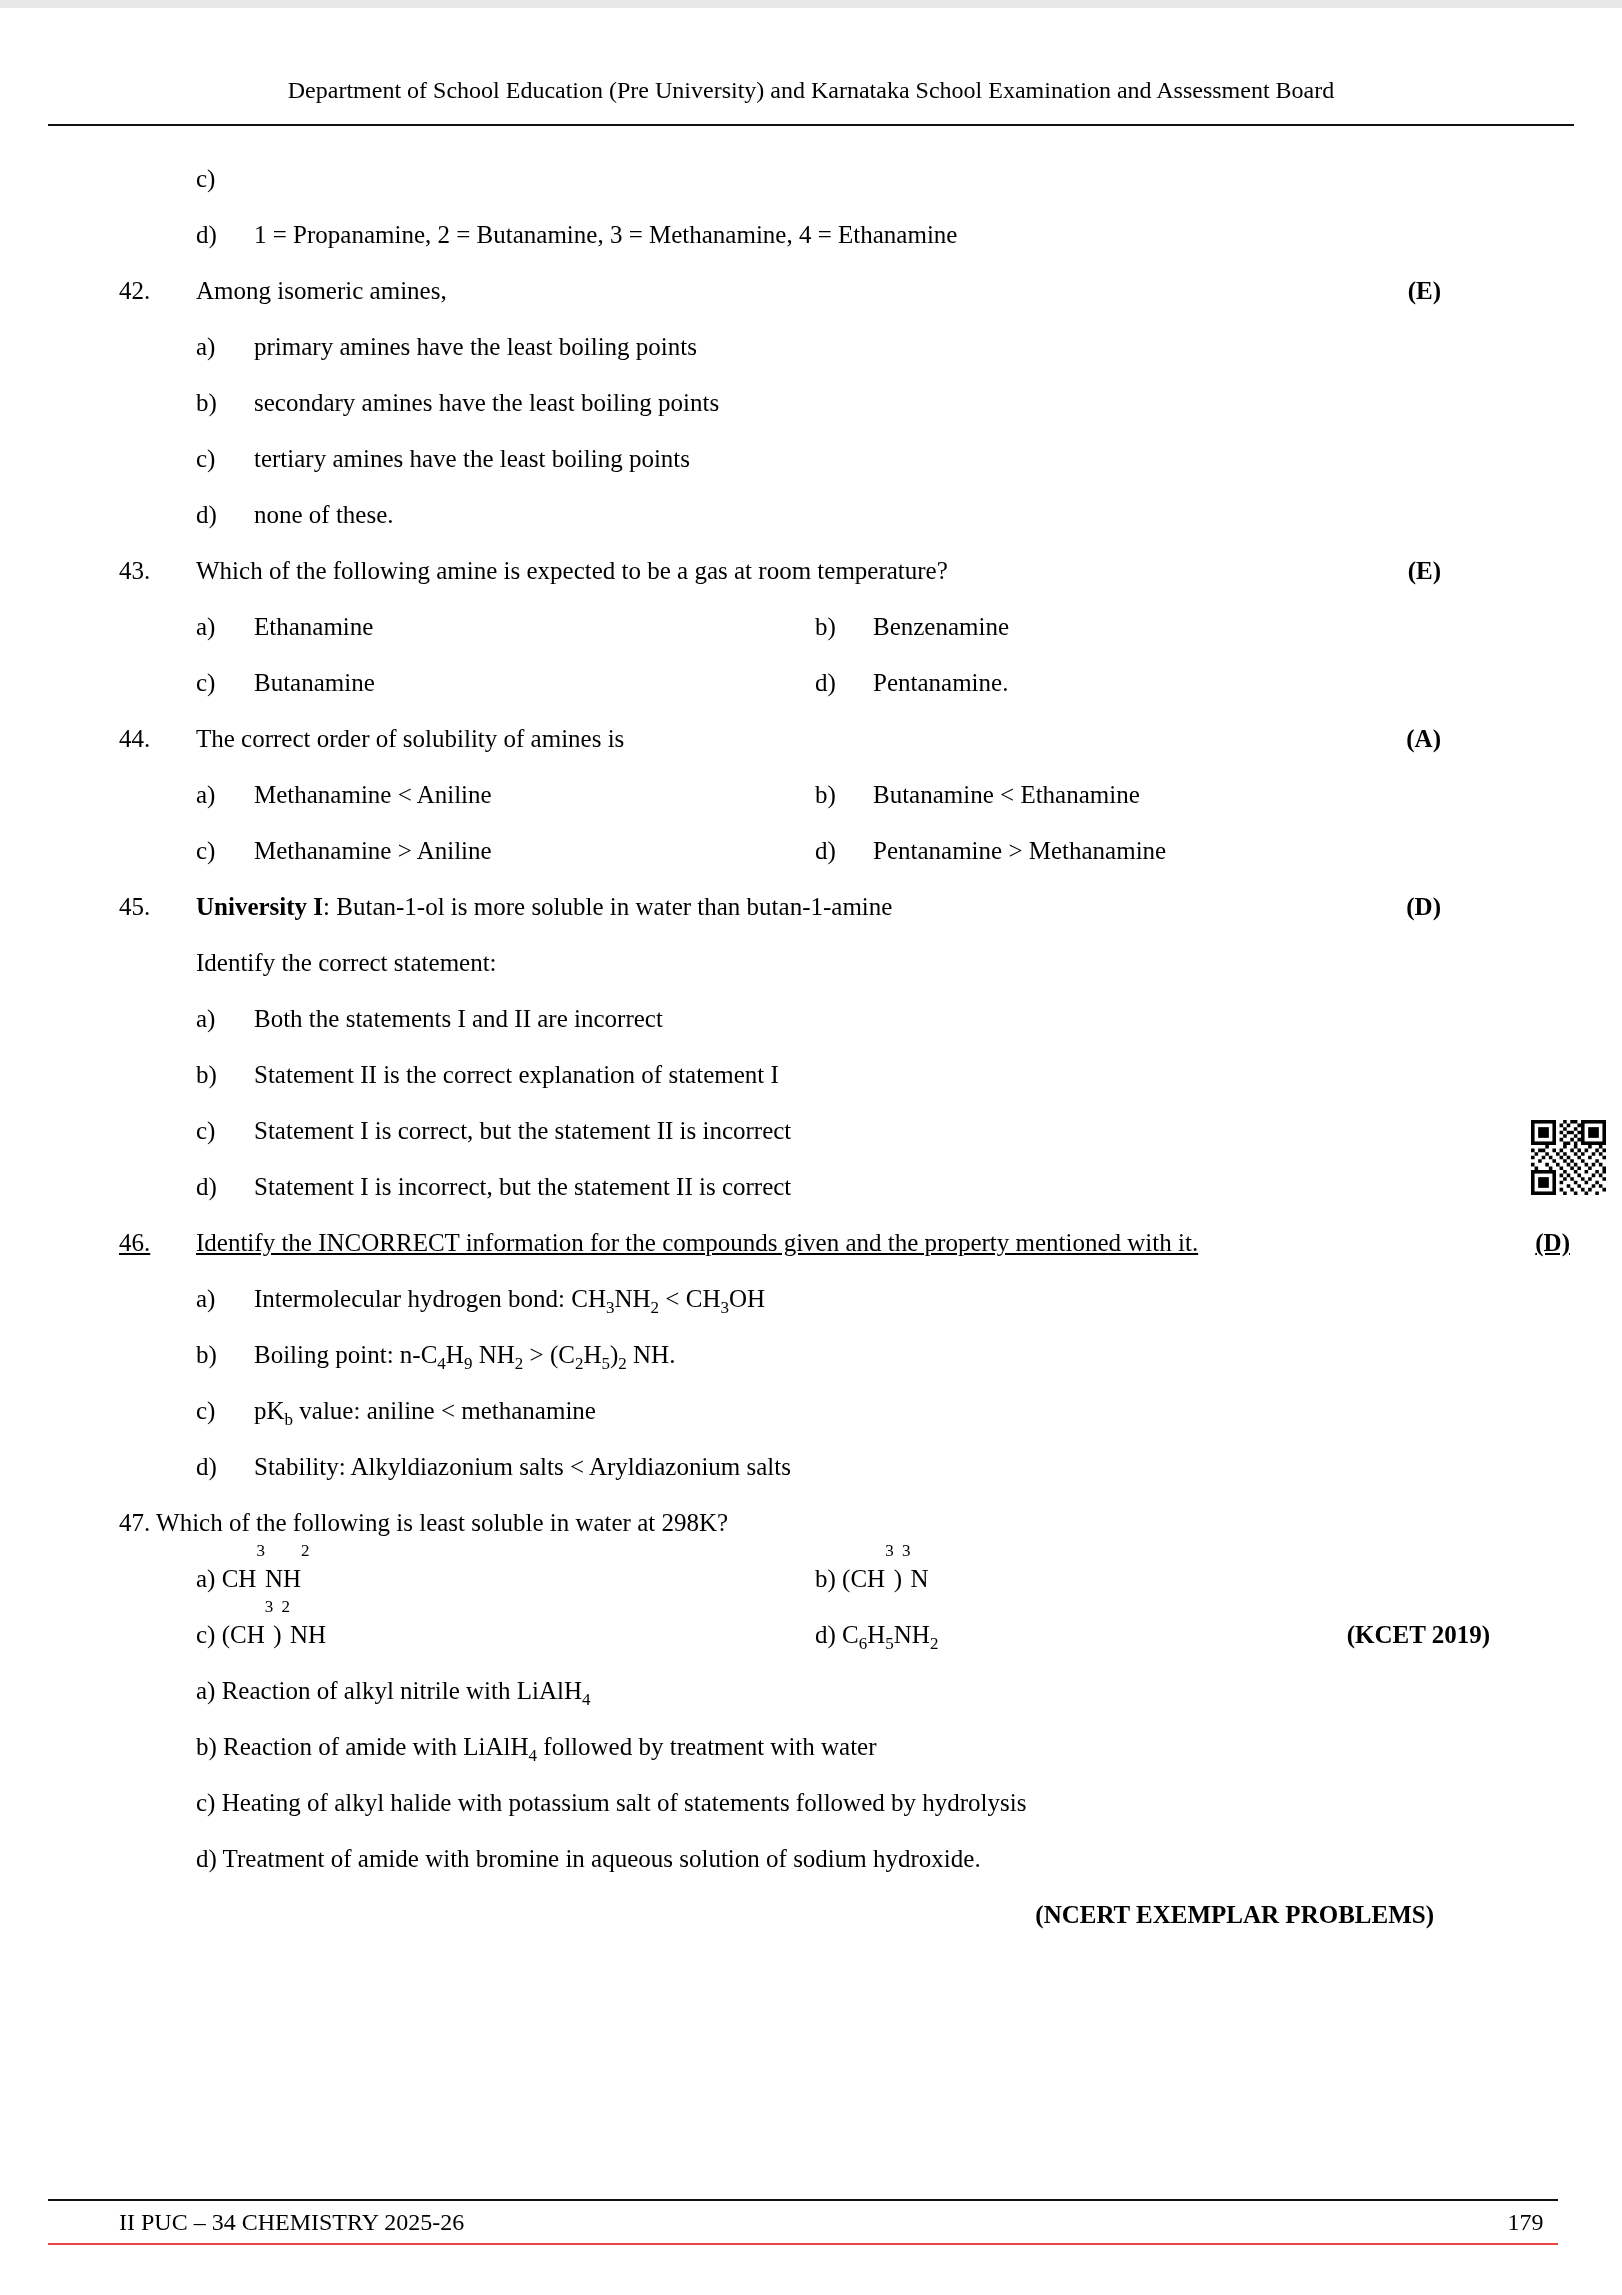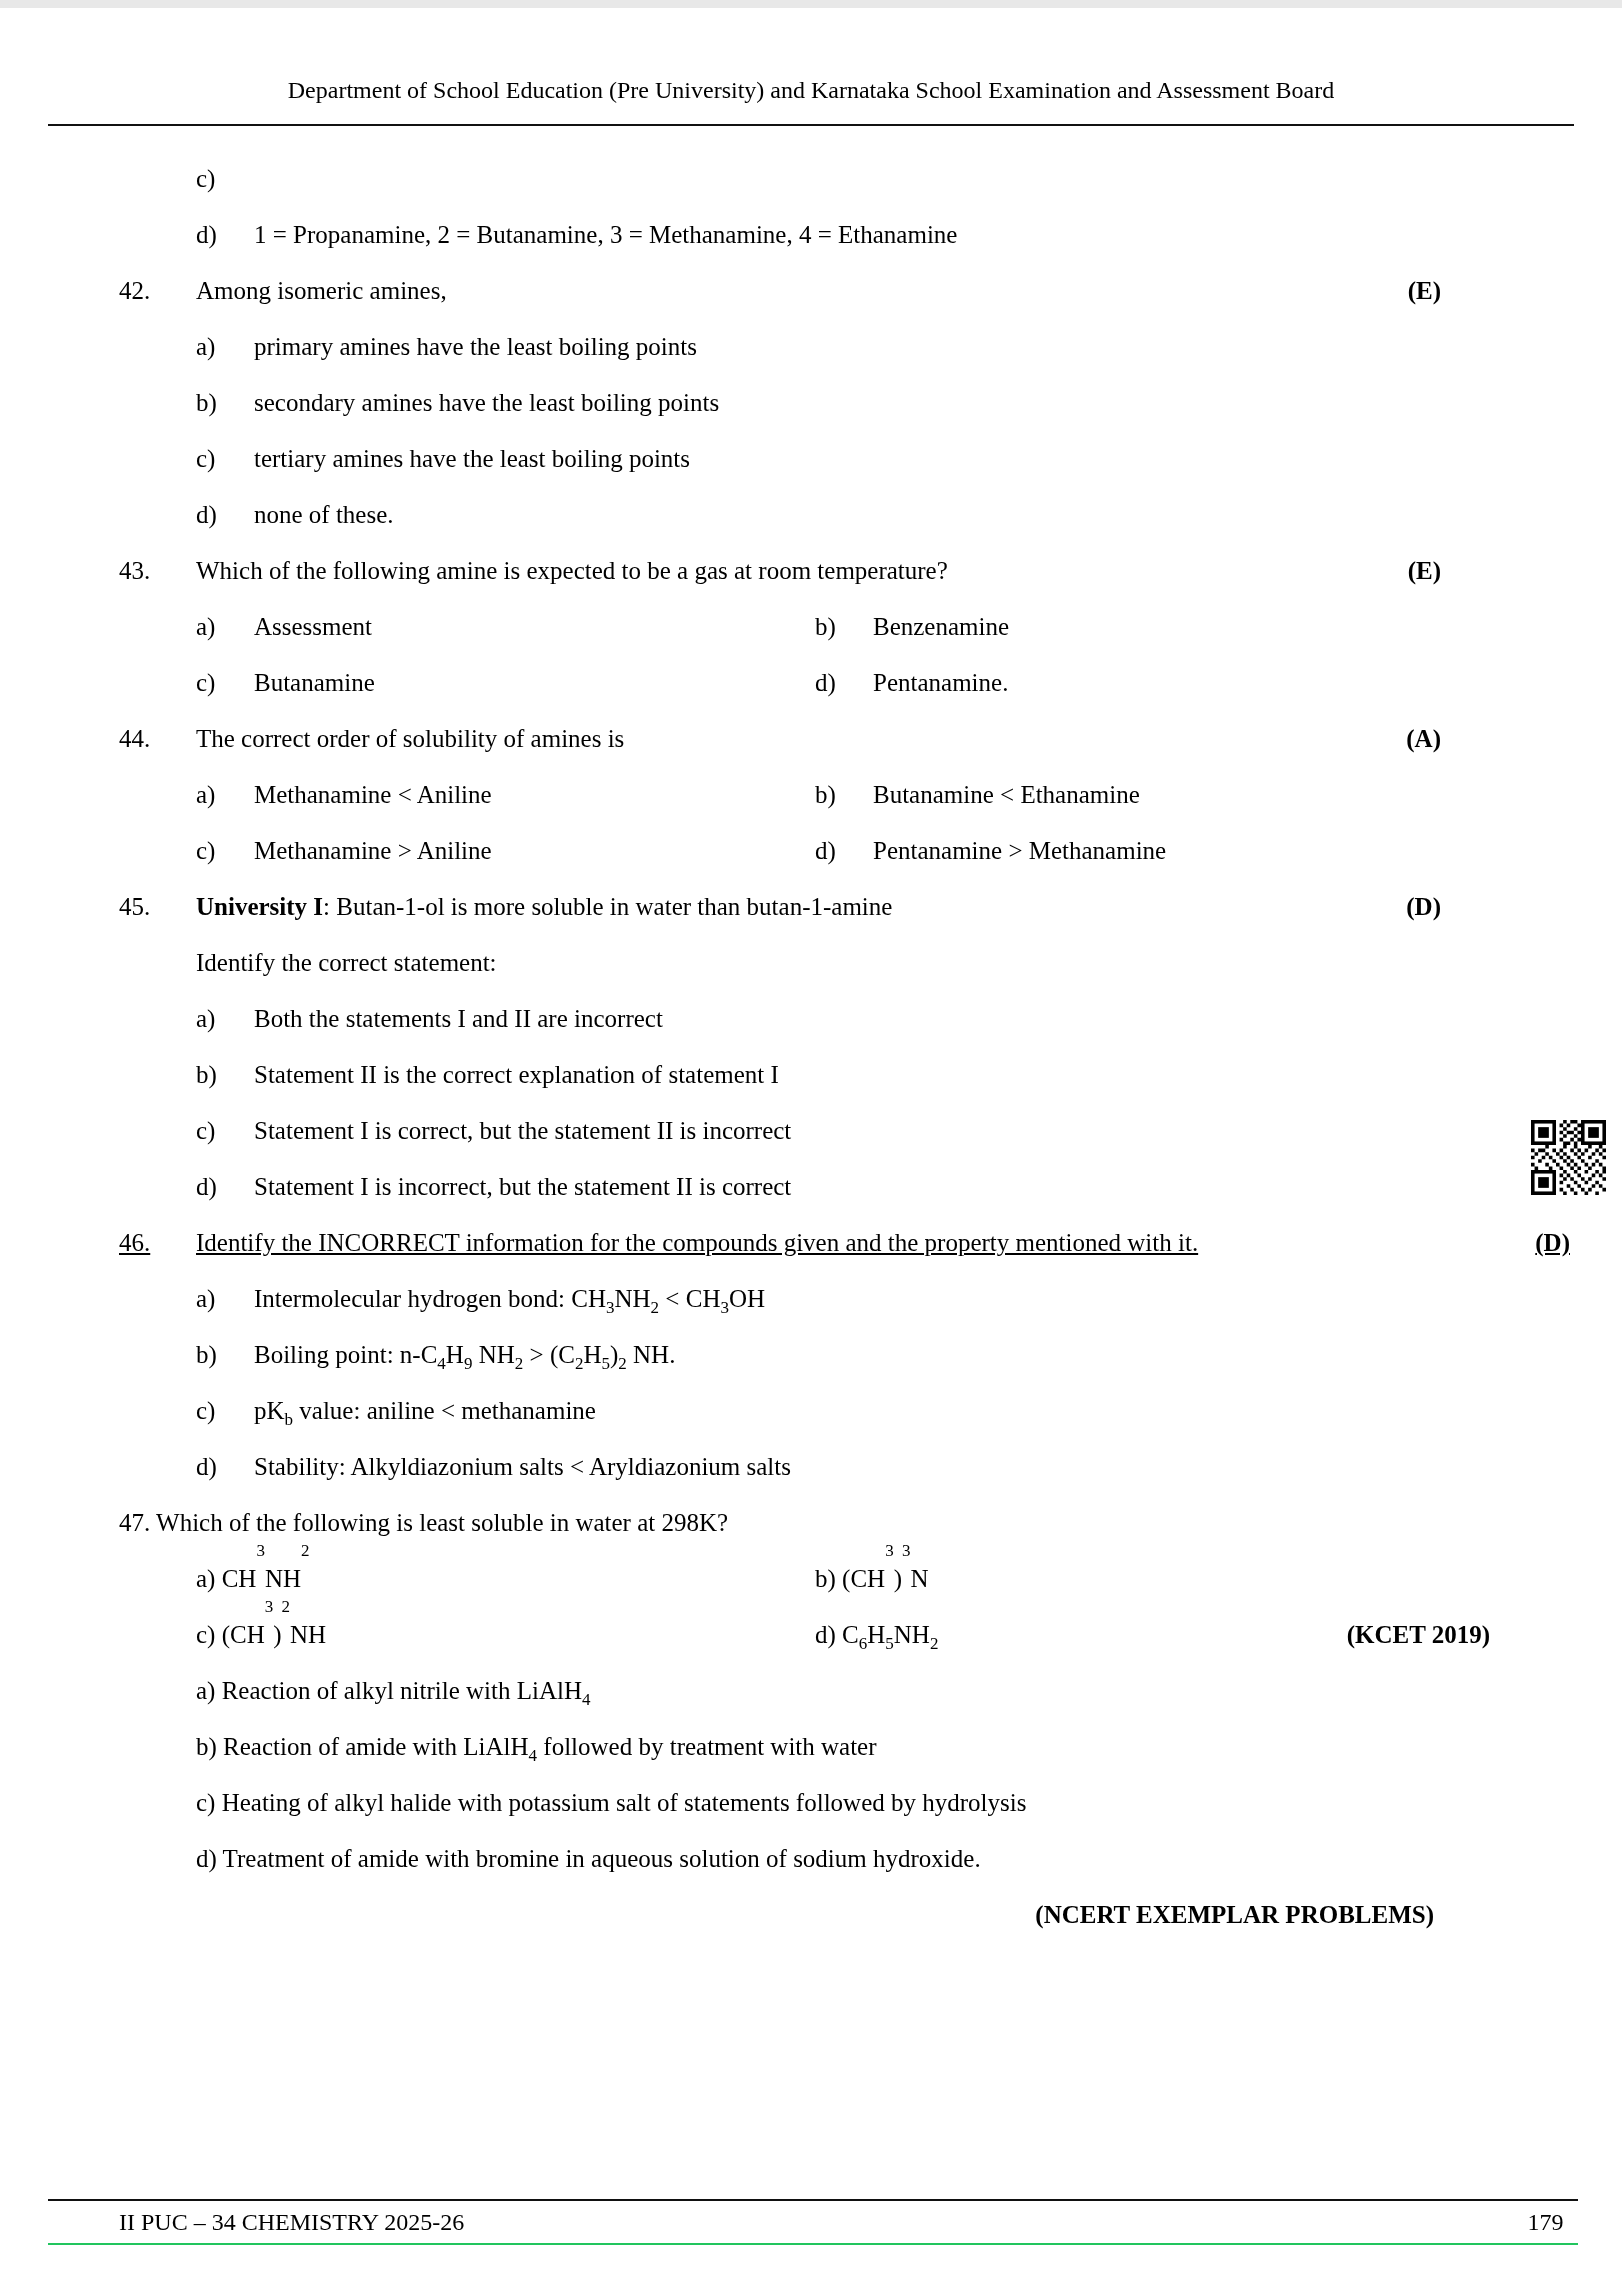--- a/index.html
+++ b/index.html
@@ -35,22 +35,22 @@
   .q46key { margin-left:auto; font-weight:bold; margin-right:-43px; }
   .q47last { display:flex; }
   .kcet { margin-left:auto; margin-right:37px; font-weight:bold; }
   .q48p {
     line-height:54px; padding-left:77px; text-indent:-77px;
     text-align:justify; white-space:normal;
   }
   .ncert { text-align:right; padding-right:93px; font-weight:bold; }
   .qr { position:absolute; top:1112px; right:15.7px; width:75px; height:75px; }
   .footer {
-    position:absolute; left:48px; right:44px; top:2191px;
-    border-top:2.6px solid #111; border-bottom:2px solid #22c55e;
+    position:absolute; left:48px; right:64px; top:2191px;
+    border-top:2.6px solid #111; border-bottom:2px solid #ef4444;
   }
   .footer-row {
     display:flex; justify-content:space-between;
     padding:3.9px 14.4px 3.9px 71px; font-size:24px; line-height:34px;
   }
 </style>
 </head>
 <body>
 
 <div class="page">
@@ -91,21 +91,21 @@
     </div>
 
     <div class="row qrow">
       <span class="qnum">43.</span>
       <span class="qtext">Which of the following amine is expected to be a gas at room temperature?</span>
       <span class="akey">(E)</span>
     </div>
     <div class="grid2">
       <div class="cell">
         <span class="ol">a)</span>
-        <span>Assessment</span>
+        <span>Ethanamine</span>
       </div>
       <div class="cell">
         <span class="ol">b)</span>
         <span>Benzenamine</span>
       </div>
       <div class="cell">
         <span class="ol">c)</span>
         <span>Butanamine</span>
       </div>
       <div class="cell">

